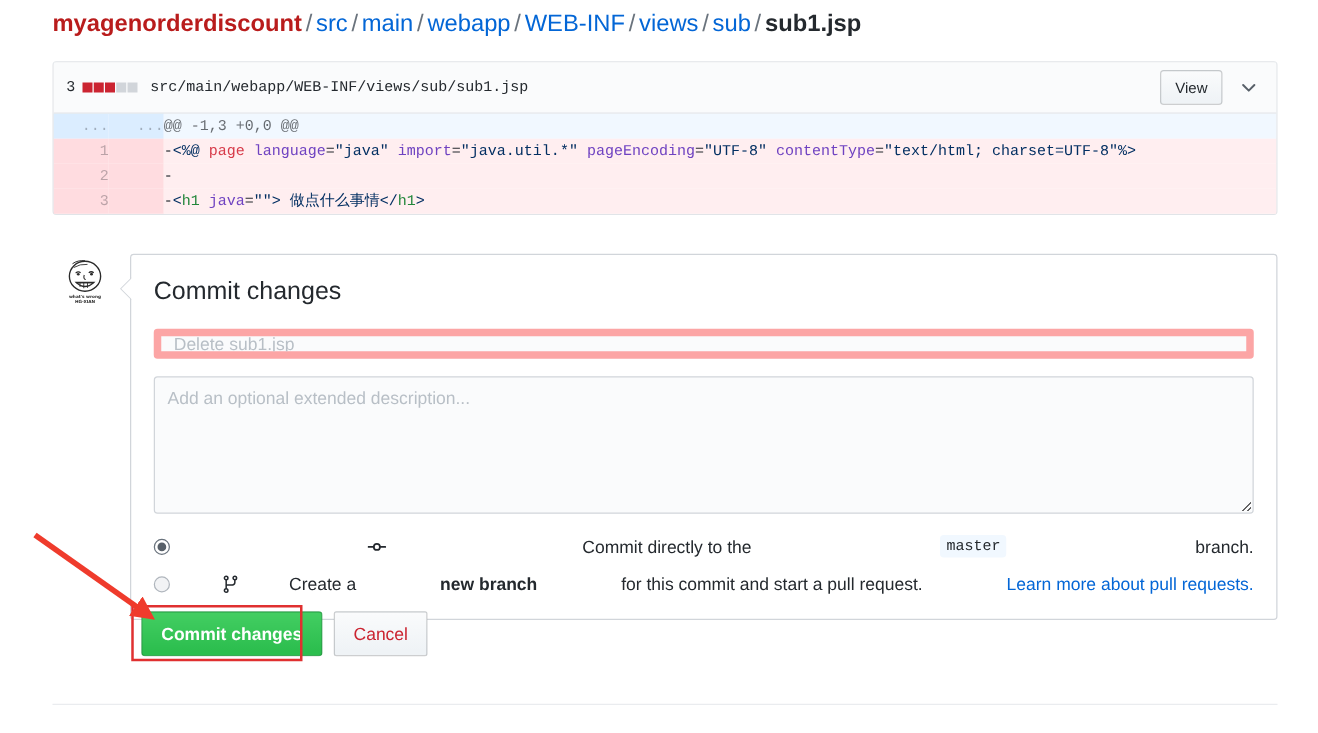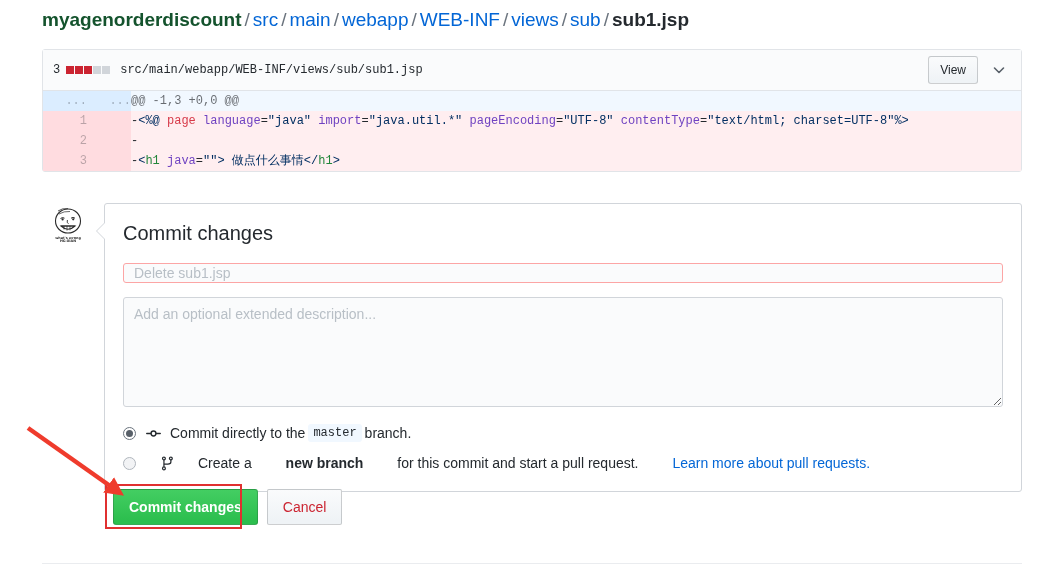--- a/index.html
+++ b/index.html
@@ -20,21 +20,21 @@
   
   .breadcrumb {
     position: absolute;
     left: 42px;
     top: 7px;
     font-size: 19px;
     line-height: 26px;
     white-space: nowrap;
   }
   .breadcrumb .repo {
-    color: #14532d;
+    color: #b91c1c;
     font-weight: bold;
   }
   .breadcrumb .sep {
     color: #6a737d;
     font-weight: normal;
     margin: 0 3px;
   }
   .breadcrumb .crumb {
     color: #0366d6;
   }
@@ -196,21 +196,21 @@
   }
   .inp {
     display: block;
     width: 100%;
     box-sizing: border-box;
     height: 20px;
     padding: 6px 10px;
     font-family: "Liberation Sans", sans-serif;
     font-size: 14px;
     color: #24292e;
-    border: 1px solid #fca5a5;
+    border: 6px solid #fca5a5;
     border-radius: 3px;
     background: #fafbfc;
     outline: none;
   }
   .inp::placeholder { color: #b8bfc6; }
   .ta {
     display: block;
     width: 100%;
     box-sizing: border-box;
     height: 110px;
@@ -226,20 +226,21 @@
     resize: vertical;
   }
   .ta::placeholder { color: #b8bfc6; }
 
   .radio-row {
     display: flex;
     align-items: center;
     margin-top: 17px;
     font-size: 14px;
     color: #24292e;
+    justify-content: space-between;
   }
   .radio-row.second { margin-top: 13px; gap: 15px; }
   .rad {
     width: 13px;
     height: 13px;
     border-radius: 50%;
     border: 1px solid #b0b6bd;
     background: #f2f3f5;
     box-sizing: border-box;
     margin-right: 10px;

